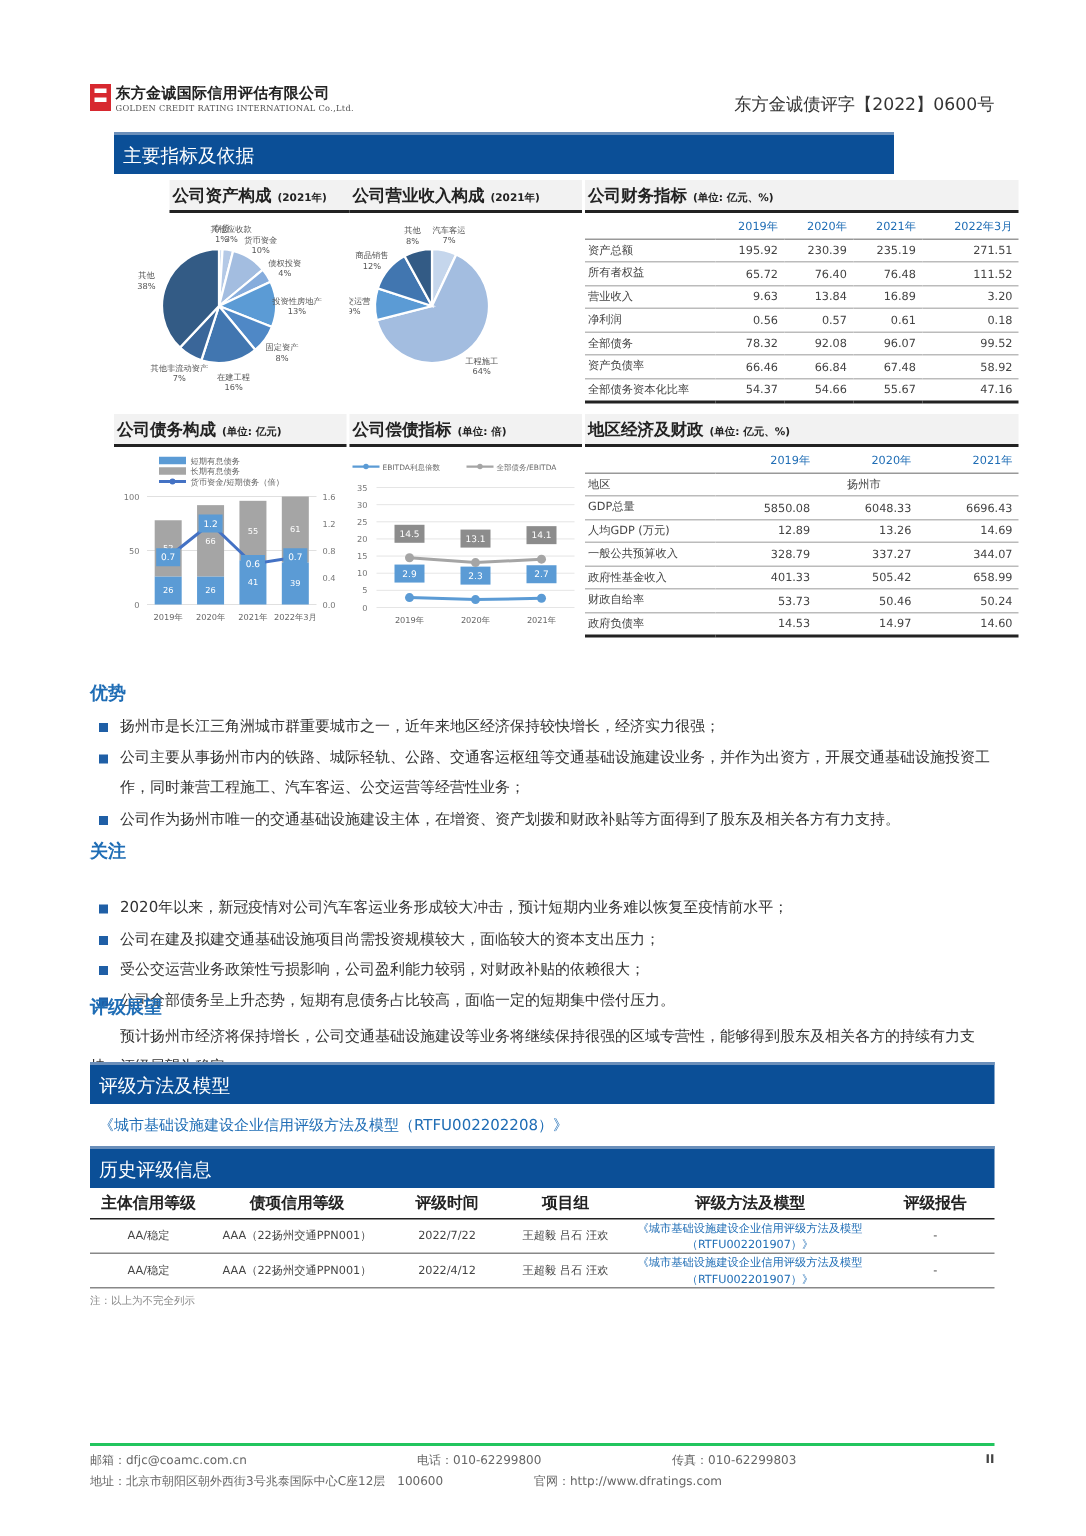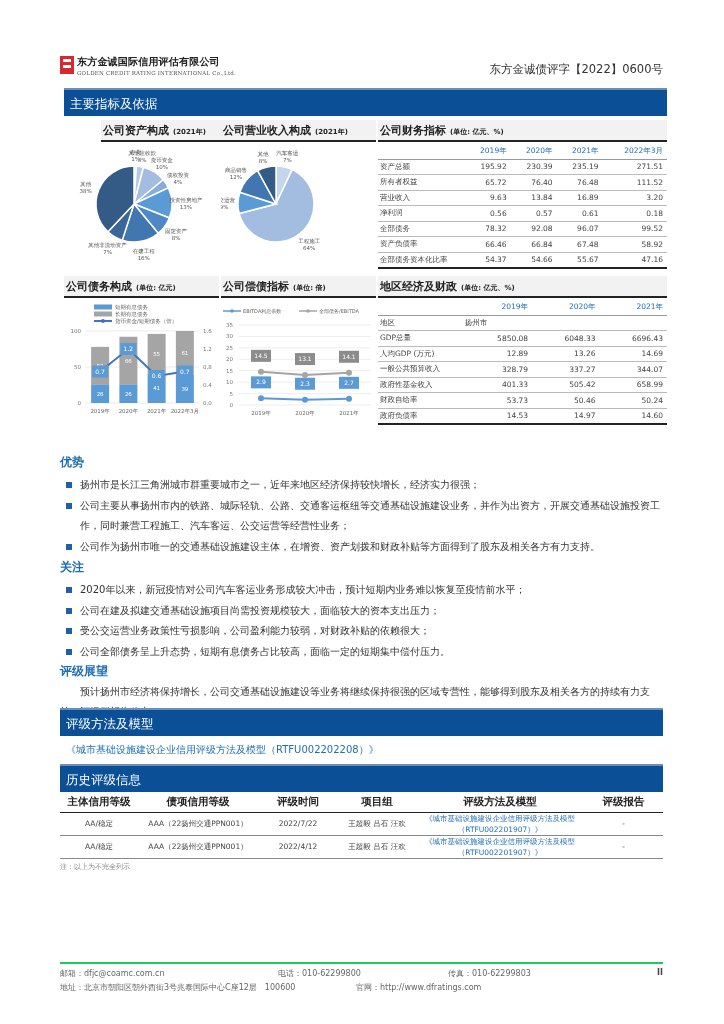--- a/index.html
+++ b/index.html
@@ -7,21 +7,21 @@
   .page { position: absolute; left: 60px; top: 0; width: 603px; }
   
   .hdr { position: absolute; top: 56px; left: 0; width: 603px; height: 26px; }
   .logo { position: absolute; left: 0; top: 0; width: 14px; height: 18px; background: #d7282f; }
   .logo::before { content: ""; position: absolute; left: 3px; top: 3px; width: 8px; height: 3px; background:#fff; }
   .logo::after { content: ""; position: absolute; left: 3px; top: 9px; width: 8px; height: 3px; background:#fff; }
   .co-name { position: absolute; left: 17px; top: -1px; font-family: "DejaVu Serif", serif; font-weight: bold; font-size: 10px; color: #222; letter-spacing: 0.2px; }
   .co-en { position: absolute; left: 17px; top: 14px; font-family: "DejaVu Serif", serif; font-size: 5.5px; color: #555; letter-spacing: 0.2px; }
   .doc-no { position: absolute; right: 0; top: 6px; font-size: 11.5px; color: #333; }
   .bar { background: #0b4f97; color: #fff; font-size: 12.5px; height: 28px; line-height: 28px; padding-left: 6px; border-top: 2px solid #6b8fba; }
-  .sec1 { position: absolute; top: 88px; left: 4px; width: 603px; }
+  .sec1 { position: absolute; top: 88px; left: 16px; width: 520px; }
   .panel-title { position: absolute; font-size: 11px; font-weight: bold; color: #222; background: #f2f2f2; height: 22px; line-height: 22px; padding-left: 2px; border-bottom: 2px solid #222; }
   .panel-title small { font-size: 7px; font-weight: bold; margin-left: 4px; }
   
   table.fin { position: absolute; border-collapse: collapse; font-size: 7.5px; color: #444; }
   table.fin th { color: #1f6db5; font-weight: normal; height: 15px; text-align: right; padding-right: 4px; border-bottom: 1px solid #999; }
   table.fin td { height: 15.5px; border-bottom: 1px solid #bbb; text-align: right; padding-right: 4px; }
   table.fin td:first-child { text-align: left; padding-left: 2px; }
   table.fin tr:last-child td { border-bottom: 2px solid #222; }
   .h-blue { color: #1f6db5; font-size: 12px; font-weight: bold; margin-top: 16px; }
   .bullets { list-style: none; font-size: 10px; color: #333; }
@@ -280,21 +280,21 @@
     <table class="fin" style="left:314px;top:212px;width:289px;" id="regTable">
         <tbody>
           <tr>
             <th style="width:30%"></th>
             <th style="">2019年</th>
             <th style="">2020年</th>
             <th style="">2021年</th>
           </tr>
           <tr>
             <td>地区</td>
-            <td colspan="3" style="text-align:left">扬州市</td>
+            <td colspan="3" style="text-align:center">扬州市</td>
           </tr>
           <tr>
             <td>GDP总量</td>
             <td>5850.08</td>
             <td>6048.33</td>
             <td>6696.43</td>
           </tr>
           <tr>
             <td>人均GDP (万元)</td>
             <td>12.89</td>
@@ -333,21 +333,21 @@
     <div class="h-blue">优势</div>
     <ul class="bullets" style="margin-top:4px;">
       <li>扬州市是长江三角洲城市群重要城市之一，近年来地区经济保持较快增长，经济实力很强；</li>
       <li>公司主要从事扬州市内的铁路、城际轻轨、公路、交通客运枢纽等交通基础设施建设业务，并作为出资方，开展交通基础设施投资工作，同时兼营工程施工、汽车客运、公交运营等经营性业务；</li>
       <li>公司作为扬州市唯一的交通基础设施建设主体，在增资、资产划拨和财政补贴等方面得到了股东及相关各方有力支持。</li>
     </ul>
   </div>
 
   <div style="position:absolute;top:543px;left:0;width:603px;">
     <div class="h-blue">关注</div>
-    <ul class="bullets" style="margin-top:4px;">
+    <ul class="bullets" style="margin-top:20px;">
       <li>2020年以来，新冠疫情对公司汽车客运业务形成较大冲击，预计短期内业务难以恢复至疫情前水平；</li>
       <li>公司在建及拟建交通基础设施项目尚需投资规模较大，面临较大的资本支出压力；</li>
       <li>受公交运营业务政策性亏损影响，公司盈利能力较弱，对财政补贴的依赖很大；</li>
       <li>公司全部债务呈上升态势，短期有息债务占比较高，面临一定的短期集中偿付压力。</li>
     </ul>
   </div>
 
   <div style="position:absolute;top:647px;left:0;width:603px;">
     <div class="h-blue">评级展望</div>
     <div class="para" style="margin-top:2px;">预计扬州市经济将保持增长，公司交通基础设施建设等业务将继续保持很强的区域专营性，能够得到股东及相关各方的持续有力支持，评级展望为稳定。</div>

